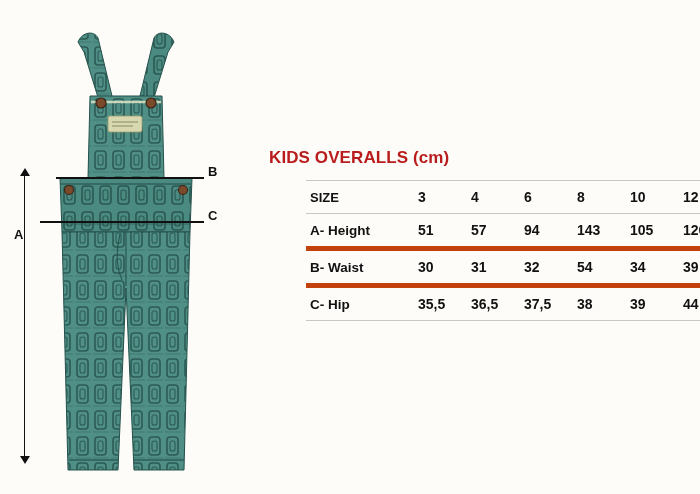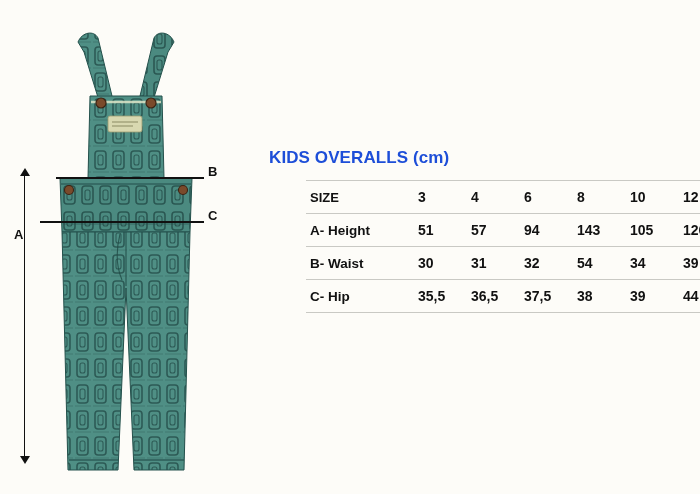--- a/index.html
+++ b/index.html
@@ -94,38 +94,38 @@
   
   .chart {
     position: absolute;
     left: 265px;
     top: 148px;
     width: 400px;
   }
   .chart-title {
     font-size: 17px;
     font-weight: bold;
-    color: #1d4ed8;
+    color: #b91c1c;
     letter-spacing: 0.1px;
     margin: 0 0 12px 4px;
   }
   table.size-table {
     border-collapse: collapse;
     width: 372px;
     table-layout: fixed;
     margin-left: 41px;
   }
   table.size-table th,
   table.size-table td {
     text-align: left;
     padding: 8px 0 8px 0;
     font-size: 13.5px;
     color: #111;
     border-bottom: 1px solid #c9c9c4;
-    border-top: 1px solid #c2410c;
+    border-top: 5px solid #c2410c;
   }
   table.size-table tr:first-child th,
   table.size-table tr:first-child td {
     border-top: 1px solid #c9c9c4;
   }
   table.size-table th.rowhead,
   table.size-table td.rowhead {
     width: 108px;
     font-weight: bold;
     padding-left: 4px;

